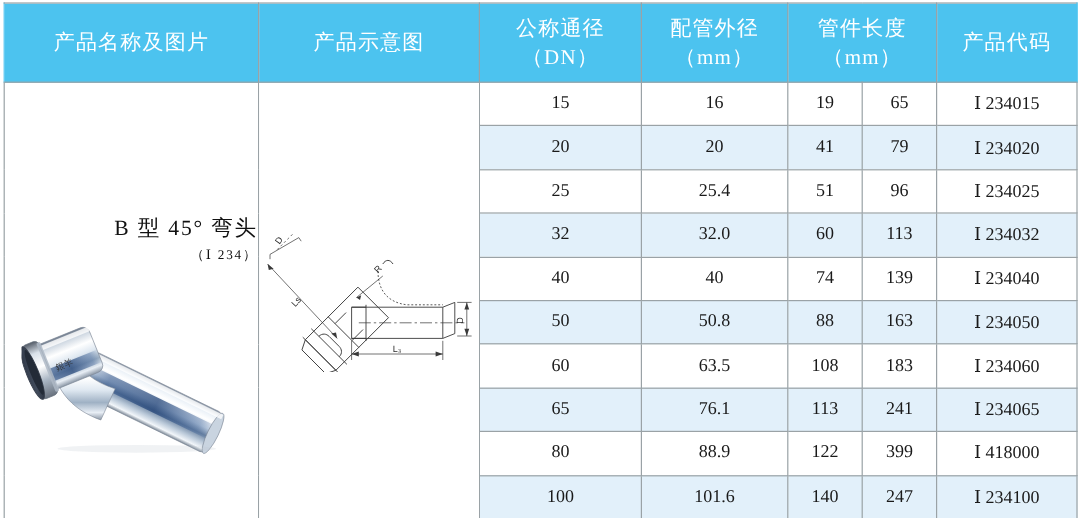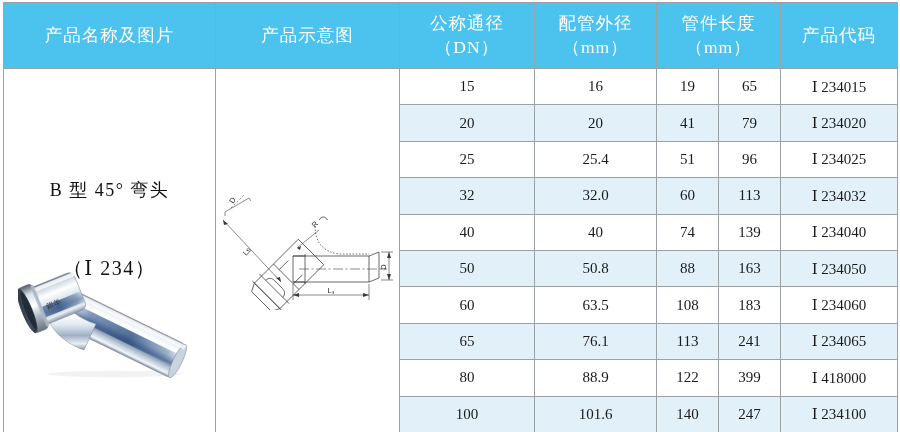--- a/index.html
+++ b/index.html
@@ -70,28 +70,28 @@
     position: relative;
     width: 100%;
     height: 100%;
     display: block;
   }
   .product-title {
     position: absolute;
     top: 108px;
     left: 0;
     width: 100%;
-    text-align: center;
+    text-align: right;
     font-size: 18px;
     color: #111111;
     letter-spacing: 1.5px;
     line-height: 1.55;
   }
   .product-title .pname { display: block; }
-  .product-title .pcode { display: block; font-size: 20px; margin-top: 48px; }
+  .product-title .pcode { display: block; font-size: 11px; }
   .photo-wrap {
     position: absolute;
     left: 14px;
     top: 185px;
     width: 190px;
     height: 125px;
   }
   
   .diagram-wrap {
     position: absolute;

